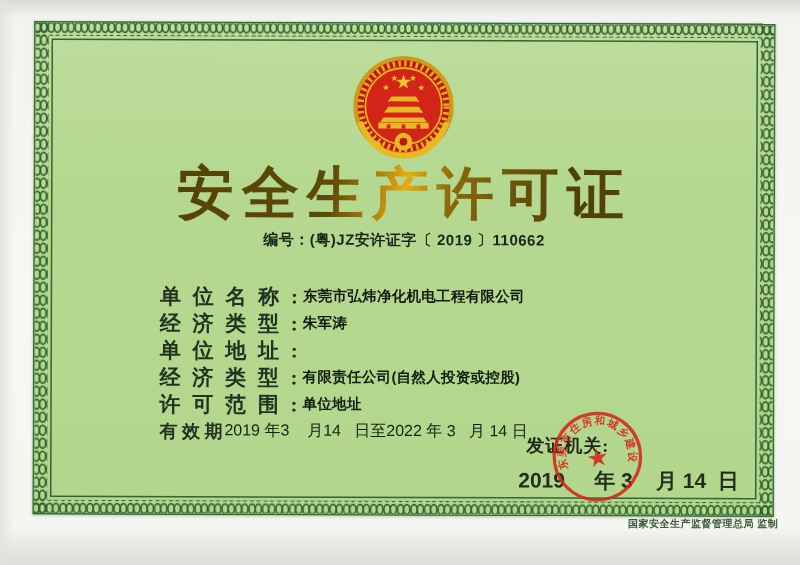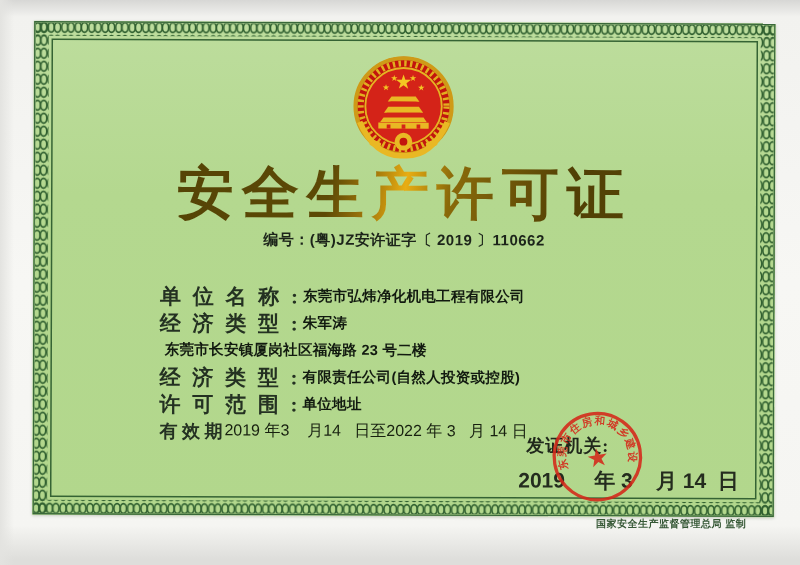--- a/index.html
+++ b/index.html
@@ -86,21 +86,21 @@
     font-family: "Liberation Serif", serif; letter-spacing: 1px;
   }
   .issuer-date {
     position: absolute; left: 486px; top: 444px;
     font-size: 21px; font-weight: bold; color: #242c1e;
     white-space: pre;
   }
   .seal { position: absolute; left: 517px; top: 386px; width: 96px; height: 96px; opacity: 0.88; }
 
   .footer-attribution {
-    position: absolute; left: 596px; top: 517px;
+    position: absolute; left: 628px; top: 517px;
     font-size: 10px; font-weight: bold; color: #375937;
     letter-spacing: 0.5px;
   }
 </style>
 </head>
 <body>
 
 <div class="photo">
 
   <div class="cert">
@@ -165,21 +165,21 @@
     <div class="fields">
       <div class="field-row">
         <span class="field-label">单位名称:</span>
         <span class="field-value">东莞市弘炜净化机电工程有限公司</span>
       </div>
       <div class="field-row">
         <span class="field-label">经济类型:</span>
         <span class="field-value">朱军涛</span>
       </div>
       <div class="field-row">
-        <span class="field-value">东莞市长安镇厦岗社区福海路 23 号二楼</span>
+        <span class="field-label">单位地址:</span>
       </div>
       <div class="field-row">
         <span class="field-label">经济类型:</span>
         <span class="field-value">有限责任公司(自然人投资或控股)</span>
       </div>
       <div class="field-row">
         <span class="field-label">许可范围:</span>
         <span class="field-value">单位地址</span>
       </div>
       <div class="field-row">

